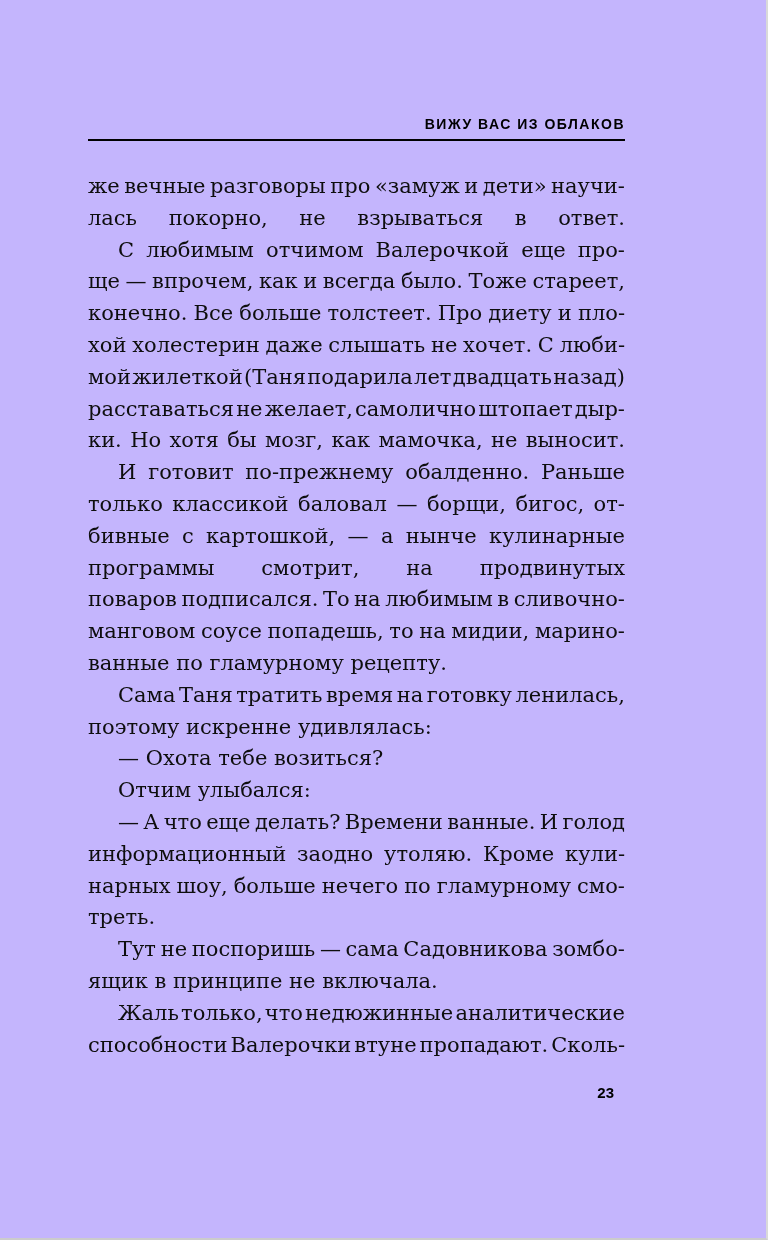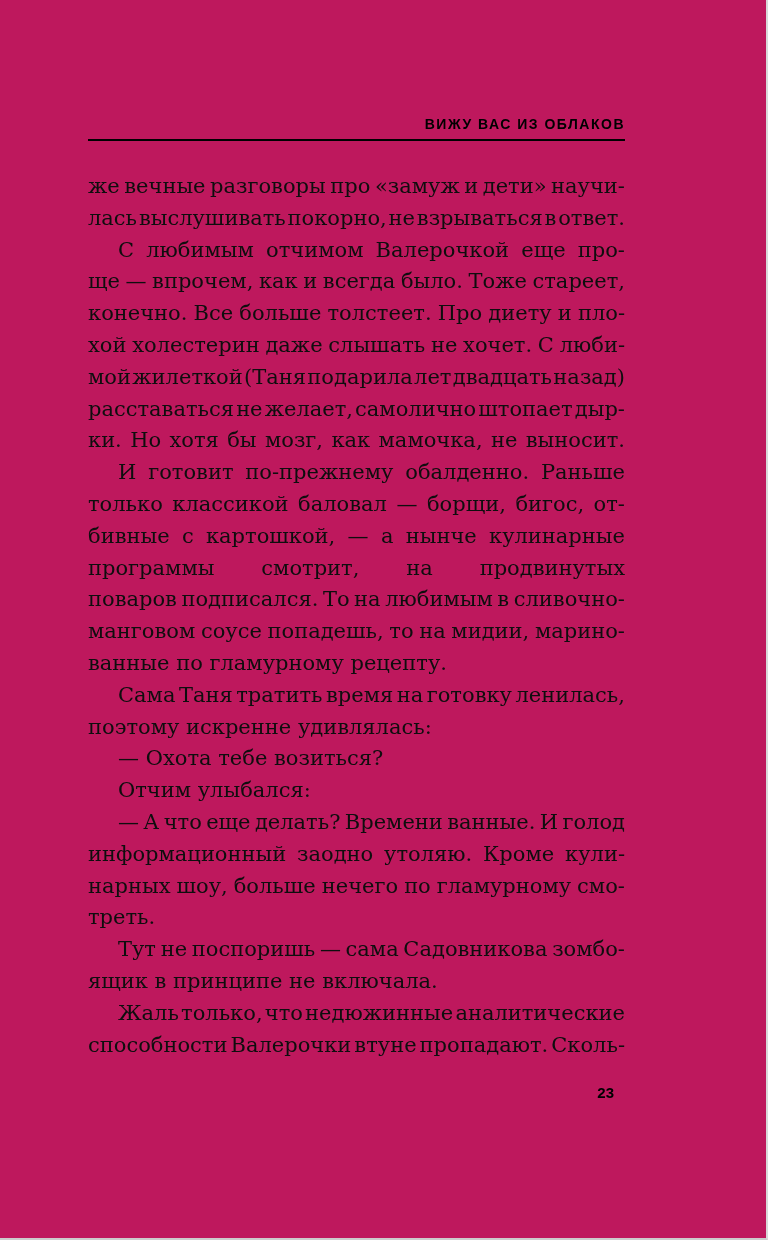--- a/index.html
+++ b/index.html
@@ -4,21 +4,21 @@
 <style>
   html, body {
     margin: 0;
     padding: 0;
     background: #ffffff;
   }
   .page {
     position: relative;
     width: 768px;
     height: 1240px;
-    background: #be185d;
+    background: #c4b5fd;
     overflow: hidden;
     border-right: 2px solid #d9d9d9;
     border-bottom: 2px solid #cccccc;
     box-sizing: border-box;
     font-family: "DejaVu Serif", "Liberation Serif", serif;
     color: #0e0e0e;
   }
   .running-head {
     position: absolute;
     left: 88px;
@@ -80,21 +80,20 @@
           <span>вечные</span>
           <span>разговоры</span>
           <span>про</span>
           <span>«замуж</span>
           <span>и</span>
           <span>дети»</span>
           <span>научи-</span>
         </div>
         <div class="line just">
           <span>лась</span>
-          <span>выслушивать</span>
           <span>покорно,</span>
           <span>не</span>
           <span>взрываться</span>
           <span>в</span>
           <span>ответ.</span>
         </div>
       </div>
       <div class="para">
         <div class="line just first-indent">
           <span>С</span>

